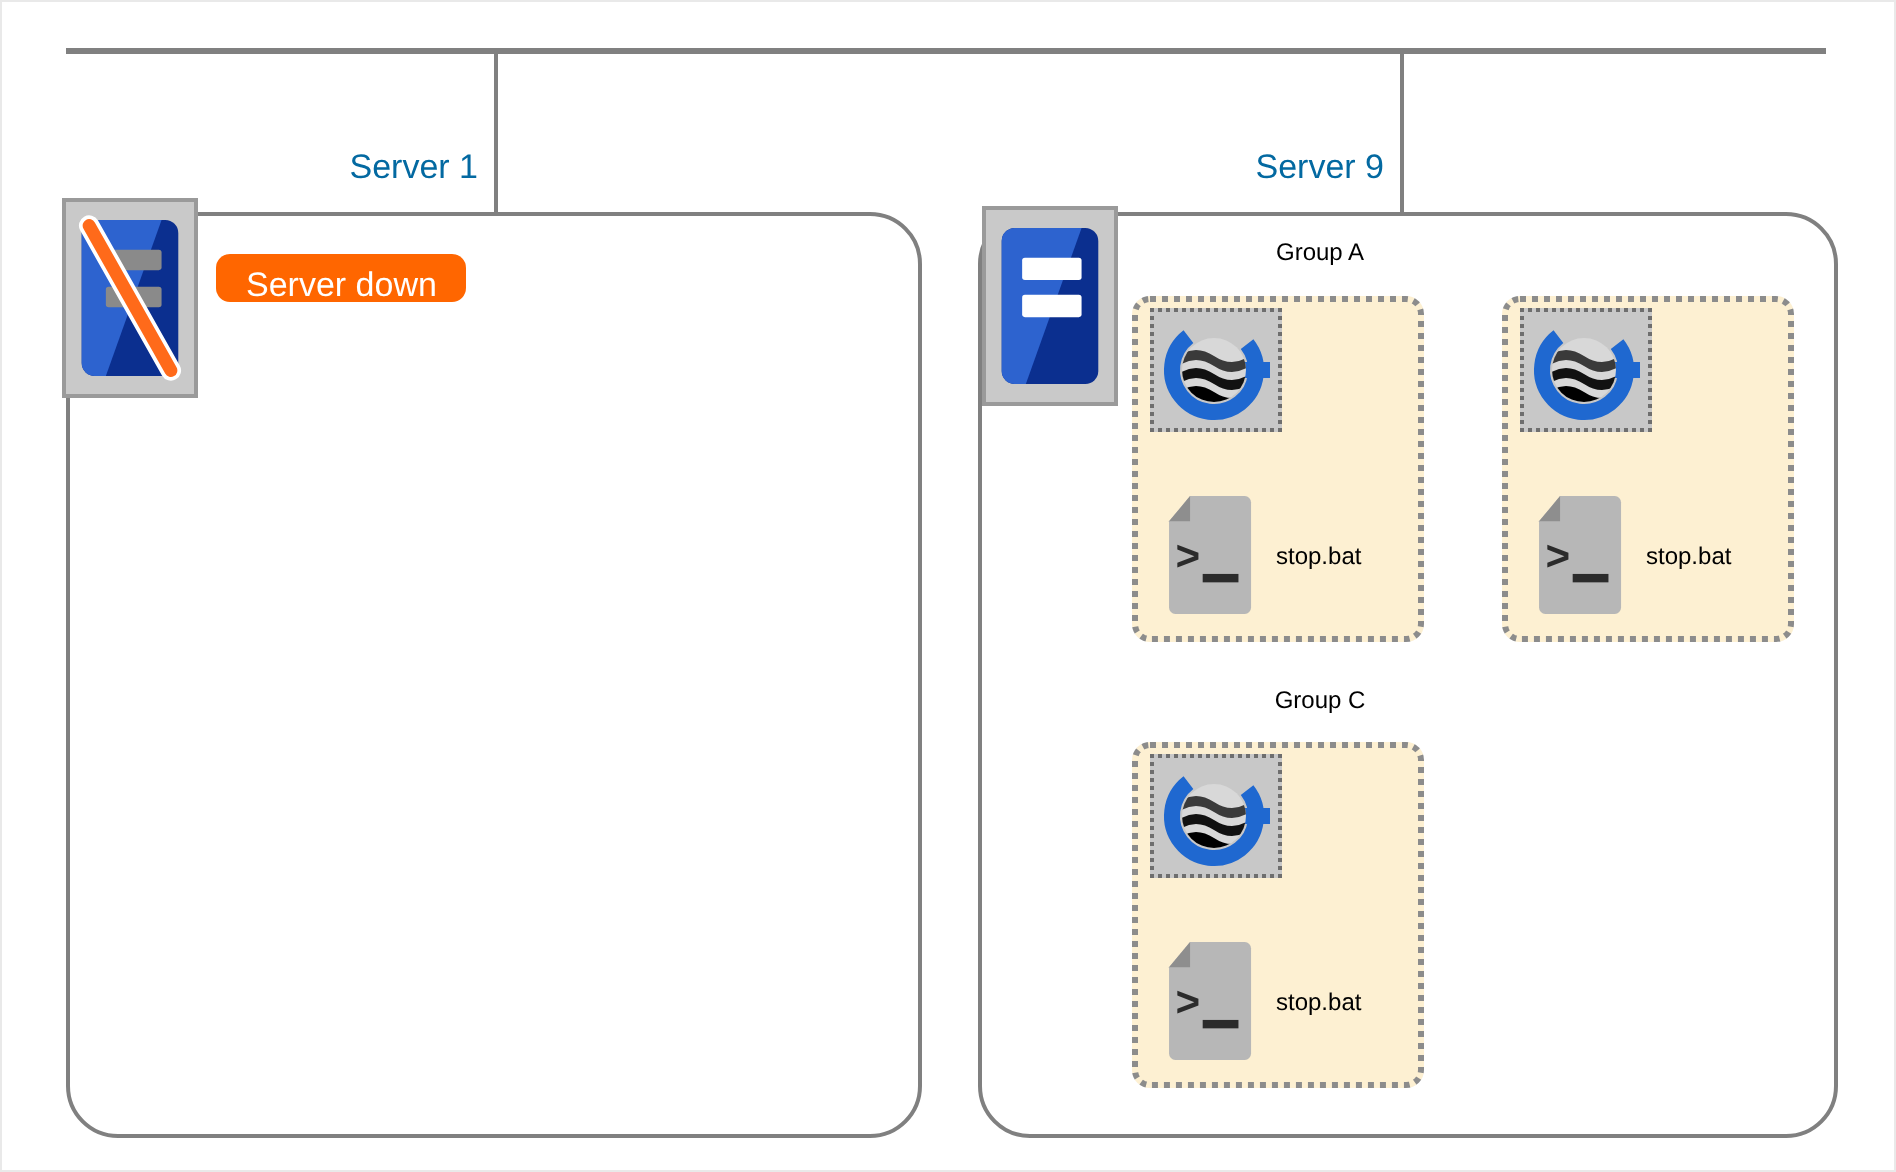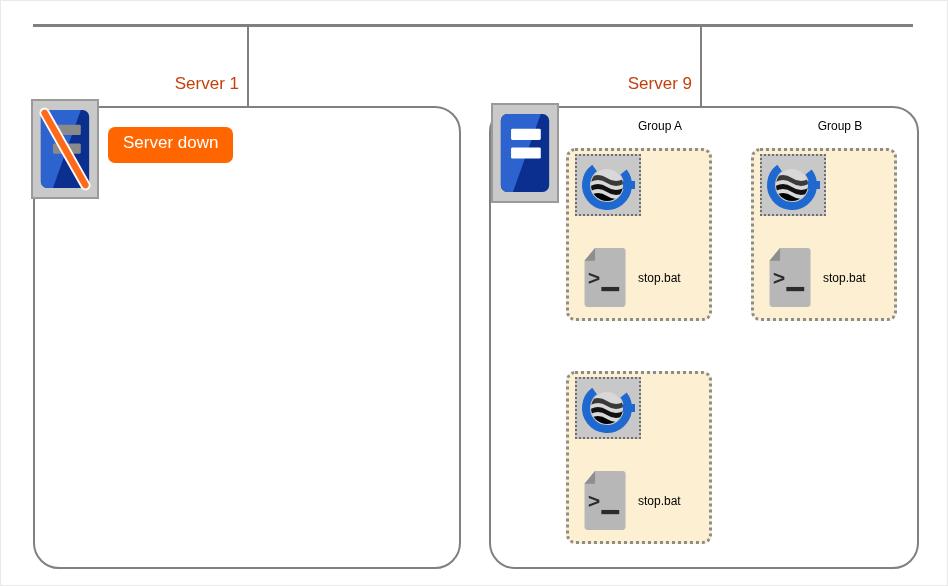--- a/index.html
+++ b/index.html
@@ -45,21 +45,21 @@
     border-radius: 26px;
     background: #ffffff;
     box-sizing: border-box;
   }
   #server-1-box { left: 32px;  top: 105px; width: 428px; height: 463px; }
   #server-2-box { left: 488px; top: 105px; width: 430px; height: 463px; }
 
   .server-label {
     position: absolute;
     font-size: 17px;
-    color: #c2410c;
+    color: #0369a1;
     white-space: nowrap;
     text-align: right;
   }
   #server-1-label { left: 96px;  top: 73px; width: 142px; }
   #server-2-label { left: 549px; top: 73px; width: 142px; }
 
   
   .server-icon {
     position: absolute;
     width: 68px;
@@ -71,21 +71,21 @@
   }
   #server-1-icon { left: 30px;  top: 98px; }
   #server-2-icon { left: 490px; top: 102px; }
   .server-icon svg { display: block; width: 100%; height: 100%; }
 
   
   .status-badge {
     position: absolute;
     left: 107px;
     top: 126px;
-    padding: 7px 15px 12px 15px;
+    padding: 7px 15px 0 15px;
     background: #ff6600;
     color: #ffffff;
     font-size: 17px;
     border-radius: 7px;
     white-space: nowrap;
     line-height: 1;
   }
 
   
   .group-box {
@@ -214,21 +214,20 @@
           <path d="M13 1 h26 a3 3 0 0 1 3 3 v50 a3 3 0 0 1 -3 3 h-33 a3 3 0 0 1 -3 -3 v-41 z" fill="#b7b7b7"></path>
           <path d="M13 1 l-10 12 h10 z" fill="#8e8e8e"></path>
           <text x="6" y="36" font-family="'Liberation Mono', monospace" font-size="20" font-weight="bold" fill="#2b2b2b">&gt;</text>
           <rect x="19" y="38" width="17" height="4" fill="#2b2b2b"></rect>
         </svg>
       </span>
       <span class="script-label">stop.bat</span>
     </div>
   </div>
 
-  <div class="group-label" id="group-b-label">Group B</div>
 
   <div class="group-box" id="group-b-box">
 
     <div class="instance-icon">
       <svg viewBox="0 0 62 58" xmlns="http://www.w3.org/2000/svg">
         <g>
           <circle cx="30" cy="29" r="21" fill="none" stroke="#1f68d0" stroke-width="8" stroke-dasharray="99 33" transform="rotate(-38 30 29)"></circle>
           <rect x="43" y="25" width="15" height="8" fill="#1f68d0"></rect>
           <clipPath id="sphB">
               <circle cx="30" cy="29" r="16"></circle>
@@ -249,20 +248,21 @@
           <path d="M13 1 h26 a3 3 0 0 1 3 3 v50 a3 3 0 0 1 -3 3 h-33 a3 3 0 0 1 -3 -3 v-41 z" fill="#b7b7b7"></path>
           <path d="M13 1 l-10 12 h10 z" fill="#8e8e8e"></path>
           <text x="6" y="36" font-family="'Liberation Mono', monospace" font-size="20" font-weight="bold" fill="#2b2b2b">&gt;</text>
           <rect x="19" y="38" width="17" height="4" fill="#2b2b2b"></rect>
         </svg>
       </span>
       <span class="script-label">stop.bat</span>
     </div>
   </div>
 
+  <div class="group-label" id="group-c-label">Group C</div>
 
   <div class="group-box" id="group-c-box">
 
     <div class="instance-icon">
       <svg viewBox="0 0 62 58" xmlns="http://www.w3.org/2000/svg">
         <g>
           <circle cx="30" cy="29" r="21" fill="none" stroke="#1f68d0" stroke-width="8" stroke-dasharray="99 33" transform="rotate(-38 30 29)"></circle>
           <rect x="43" y="25" width="15" height="8" fill="#1f68d0"></rect>
           <clipPath id="sphC">
               <circle cx="30" cy="29" r="16"></circle>

